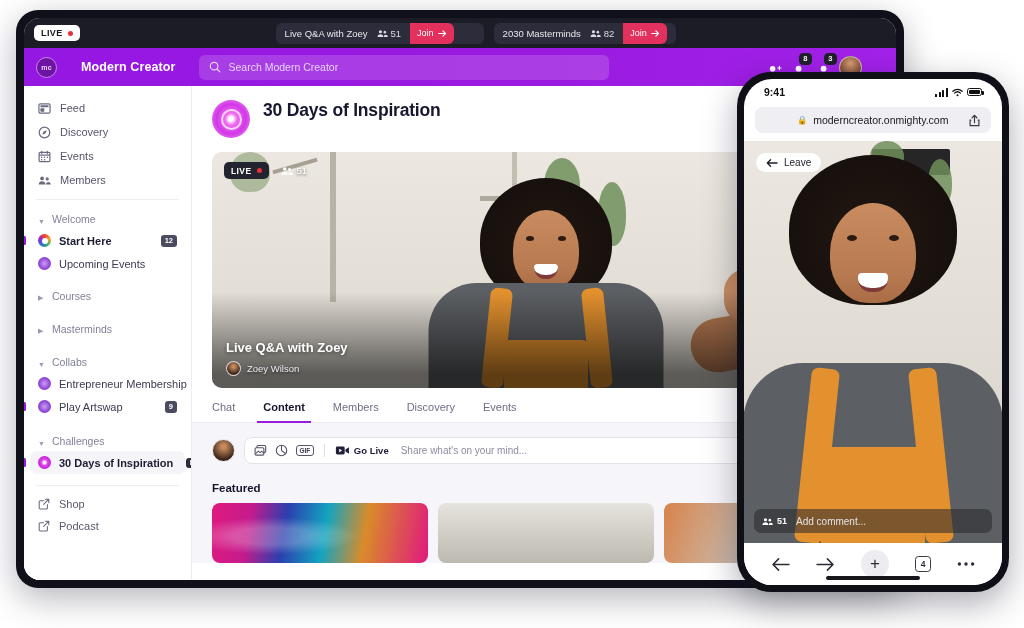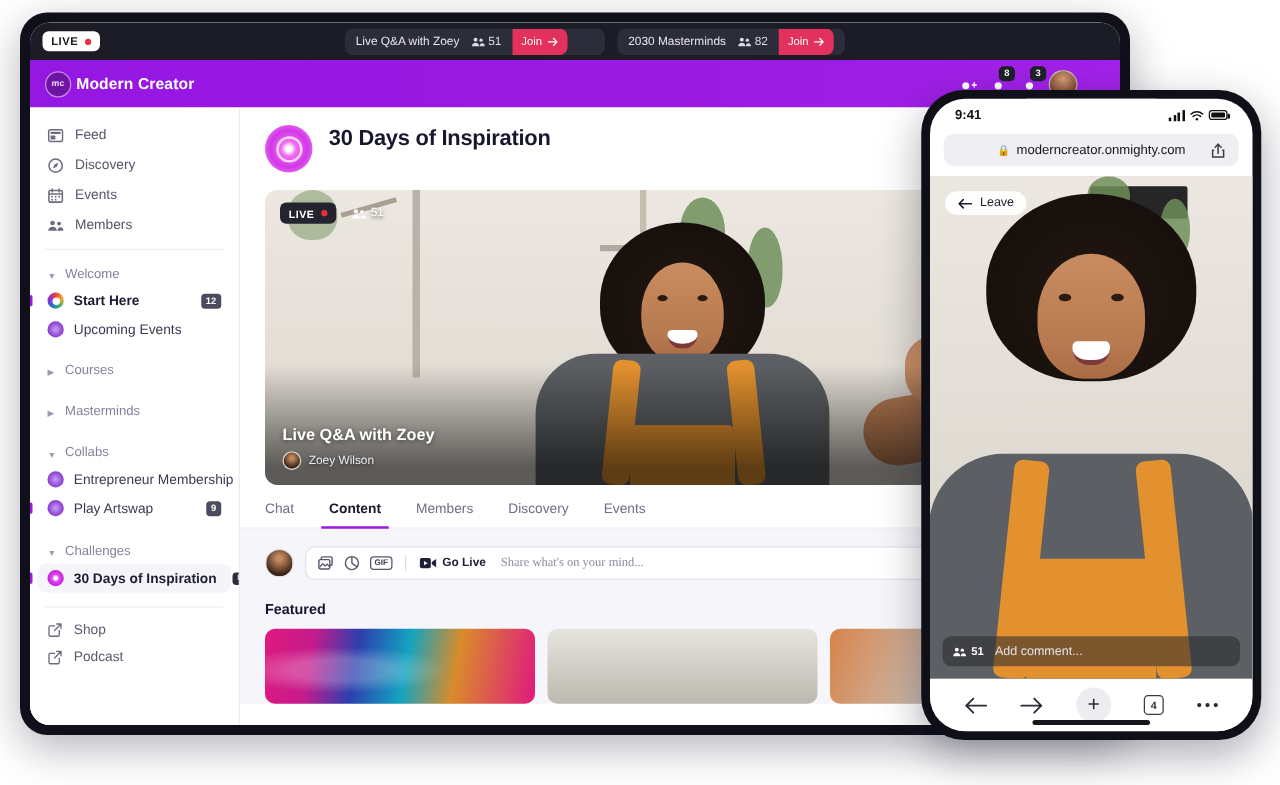--- a/index.html
+++ b/index.html
@@ -47,21 +47,21 @@
     display:flex; align-items:center; gap:4px; border-radius:0 6px 6px 0; font-weight:500;
   }
   .sc1{ width:208px; } .sc2{ width:182px; }
 
   
   .apphead{
     height:38px; flex:0 0 38px; background:#9a1ae0;
     background:linear-gradient(90deg,#9517e2 0%, #9a1ae0 60%, #a322ea 100%);
     display:flex; align-items:center; padding:0 12px; gap:12px; position:relative;
   }
-  .brand{ display:flex; align-items:center; gap:4px; }
+  .brand{ display:flex; align-items:center; gap:24px; }
   .brand-logo{
     width:21px;height:21px;border-radius:50%;
     background:#6d14a3; border:1.6px solid #c98ae8;
     display:flex;align-items:center;justify-content:center;
     color:#efd9ff; font-size:7px; font-weight:700; letter-spacing:.3px;
   }
   .brand-name{ color:#fff; font-size:12.5px; font-weight:700; letter-spacing:.1px;}
   .searchbox{
     flex:0 0 410px; margin-left:12px; height:25px; border-radius:6px;
     background:rgba(255,255,255,.16);
@@ -235,21 +235,21 @@
     flex:1; height:27px; background:#fff; border:1px solid #e3e3ec; border-radius:8px;
     display:flex; align-items:center; gap:8px; padding:0 9px;
   }
   .cicon{ color:#55556a; display:flex; align-items:center;}
   .gifbox{
     border:1.3px solid #55556a; border-radius:3px; font-size:6.5px; font-weight:700;
     color:#3a3a50; padding:1px 2.5px; line-height:1.2;
   }
   .vsep{ width:1px; height:13px; background:#dededf; margin:0 2px;}
   .golive{ display:flex;align-items:flex-start;gap:4px; font-size:9.5px; font-weight:700; color:#20203a;}
-  .comp-ph{ font-size:10px; color:#8c8ca2; margin-left:4px;font-family:Liberation Serif, serif;}
+  .comp-ph{ font-size:10px; color:#8c8ca2; margin-left:4px;}
   .emoji{ margin-left:auto; color:#6a6a80;}
   .featured-h{ font-size:11.5px; font-weight:700; color:#16162c; margin:18px 0 9px 0;}
   .fcards{ display:flex; gap:10px;}
   .fcard{ flex:1; height:60px; border-radius:8px; overflow:hidden; position:relative;}
   .fc1{ background:linear-gradient(100deg,#e0197e 0%,#c41b8c 18%,#2c3fae 34%,#13a4c0 52%,#d98b2a 70%,#e0197e 100%);}
   .fc1:after{content:"";position:absolute;inset:0;
     background:radial-gradient(ellipse at 28% 55%,rgba(255,255,255,.25) 0 18%,rgba(0,0,0,0) 40%);}
   .fc2{ background:linear-gradient(180deg,#e6e4de,#bdb9b0);}
   .fc3{ background:linear-gradient(110deg,#d7834a 0%,#c9c4bd 45%,#efeae4 100%);}
 
@@ -371,20 +371,27 @@
         </span>
       </div>
     </div>
 
     <div class="apphead">
       <div class="brand">
         <div class="brand-logo">
               <span>mc</span>
             </div>
         <div class="brand-name">Modern Creator</div>
+      </div>
+      <div class="searchbox">
+        <svg width="12" height="12" viewBox="0 0 14 14">
+          <circle cx="6" cy="6" r="4.4" stroke="#e9d7f8" stroke-width="1.4" fill="none"></circle>
+          <path d="M9.3 9.3 12.6 12.6" stroke="#e9d7f8" stroke-width="1.4" stroke-linecap="round"></path>
+        </svg>
+        <span class="ph">Search Modern Creator</span>
       </div>
       <div class="head-right">
         <span class="hicon">
           <svg width="17" height="15" viewBox="0 0 18 16">
             <circle cx="7" cy="5" r="3" fill="#fff"></circle>
                 <path d="M1.6 15c0-3.2 2.4-5.2 5.4-5.2s5.4 2 5.4 5.2z" fill="#fff"></path>
             <path d="M14.2 2.4v3.6M12.4 4.2H16" stroke="#fff" stroke-width="1.2" stroke-linecap="round"></path>
           </svg>
         </span>
         <span class="hicon">

